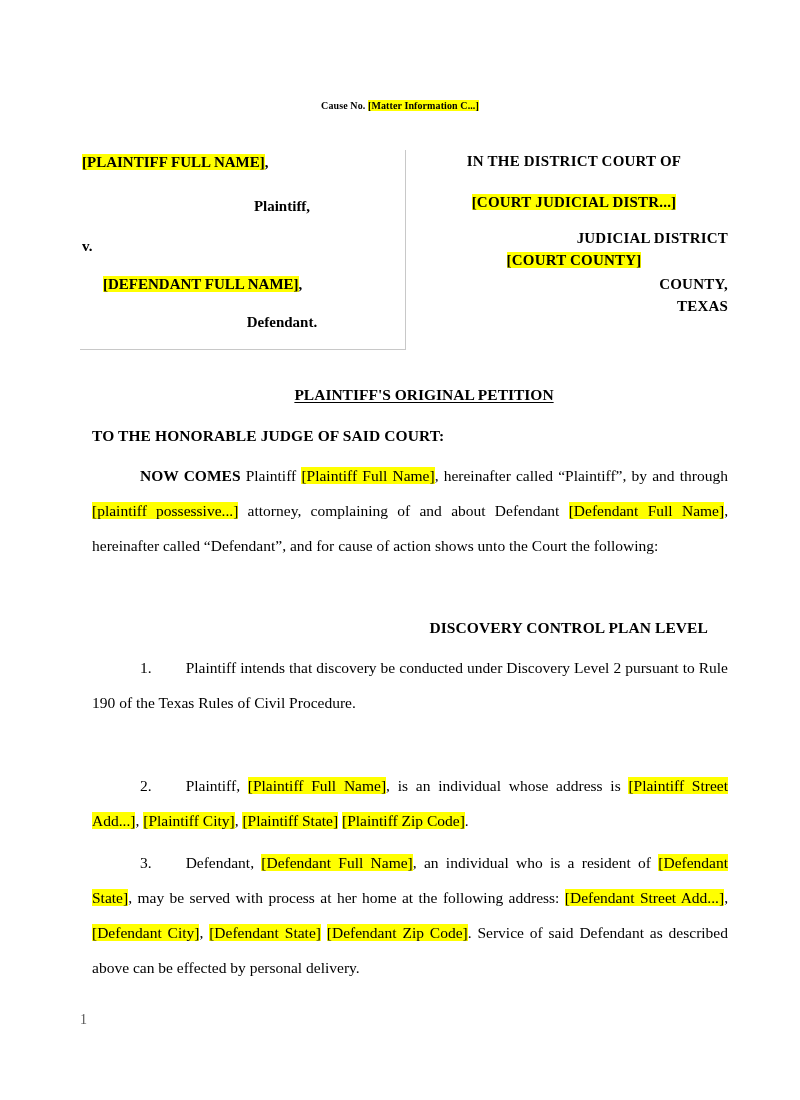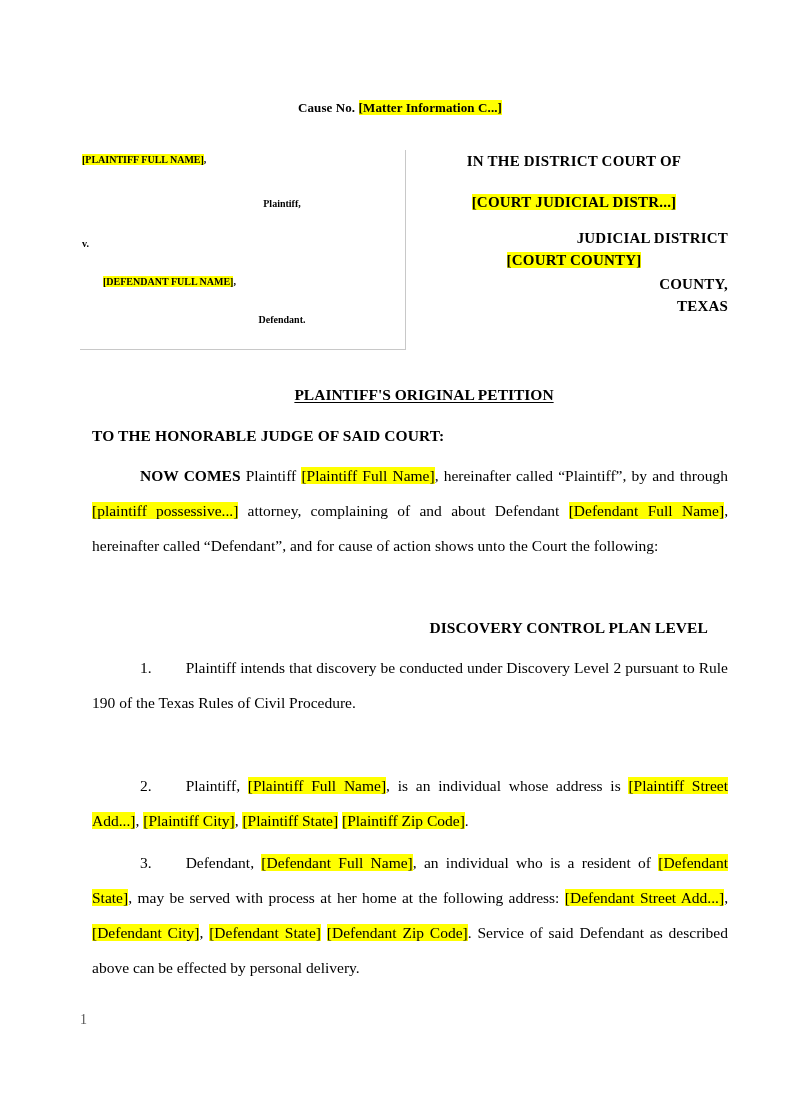--- a/index.html
+++ b/index.html
@@ -32,41 +32,41 @@
   }
   .bold { font-weight: bold; }
 
   
   .cause-line {
     position: absolute;
     top: 100px;
     left: 92px;
     width: 616px;
     text-align: center;
-    font-size: 13px;
+    font-size: 10px;
     font-weight: bold;
     letter-spacing: 0.1px;
   }
 
   
   .caption {
     position: absolute;
     top: 150px;
     left: 80px;
     width: 648px;
     height: 200px;
   }
   .caption-left {
     position: absolute;
     top: 0; left: 0;
     width: 326px;
     height: 200px;
     border-right: 1px solid #c8c8c8;
     border-bottom: 1px solid #c8c8c8;
-    font-size: 10px;
+    font-size: 15px;
     font-weight: bold;
   }
   .cap-row {
     position: absolute;
     left: 2px;
     width: 316px;
     white-space: nowrap;
   }
   .cap-row.ind { text-align: center; padding-left: 84px; }
 

